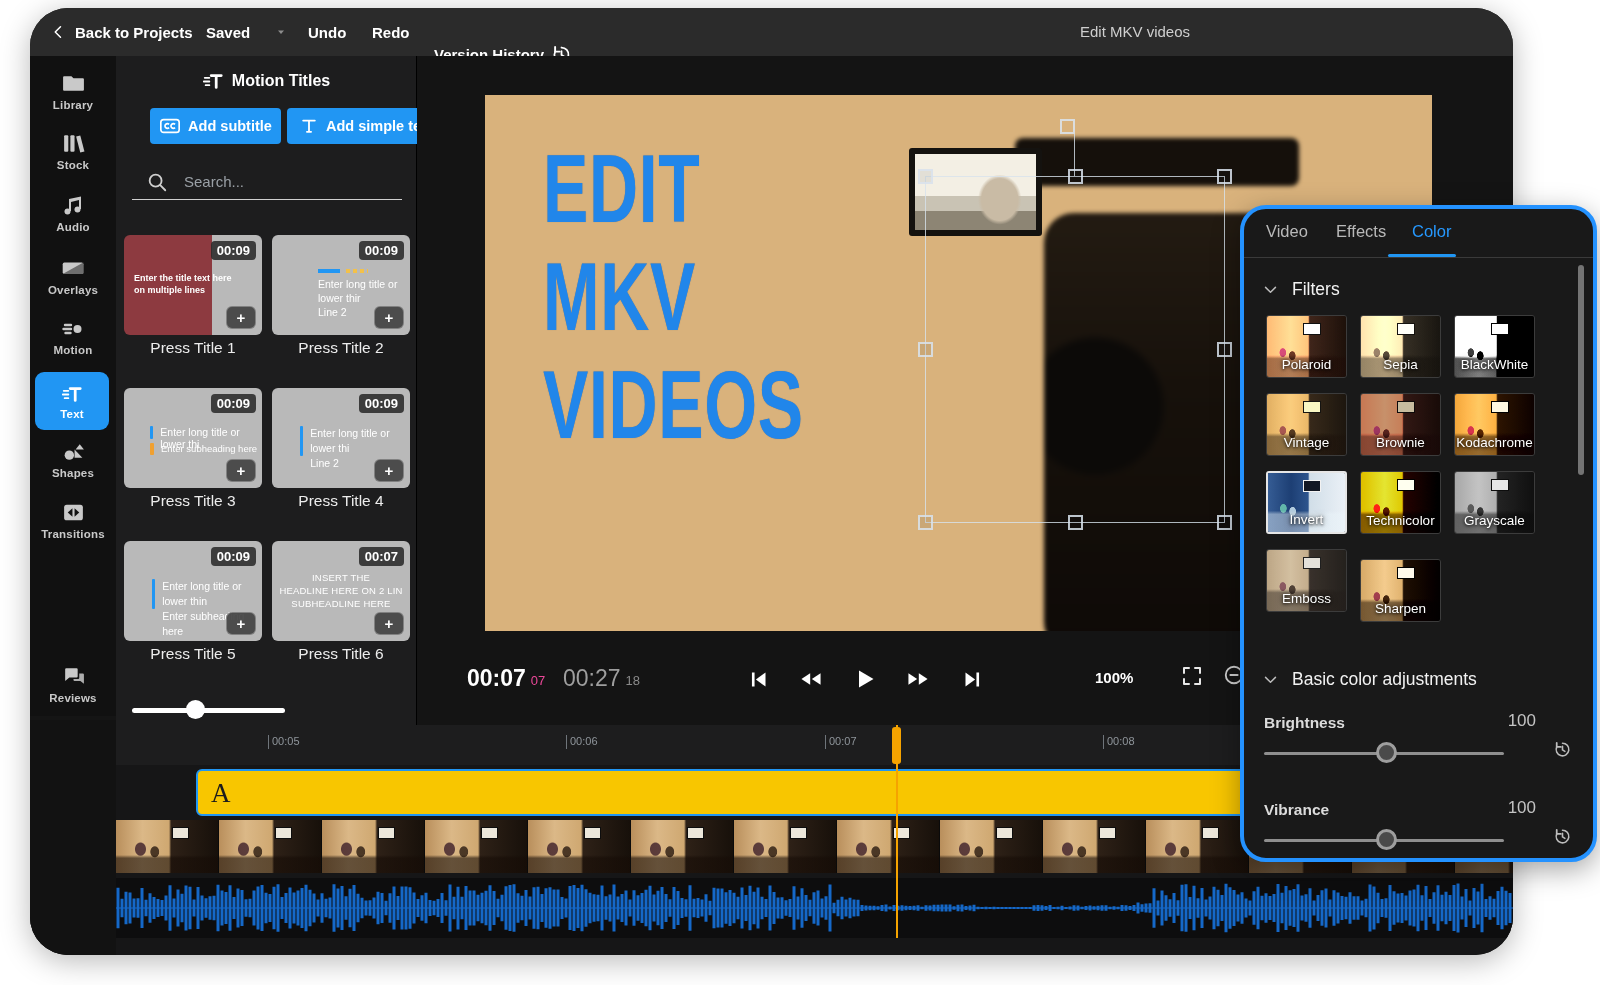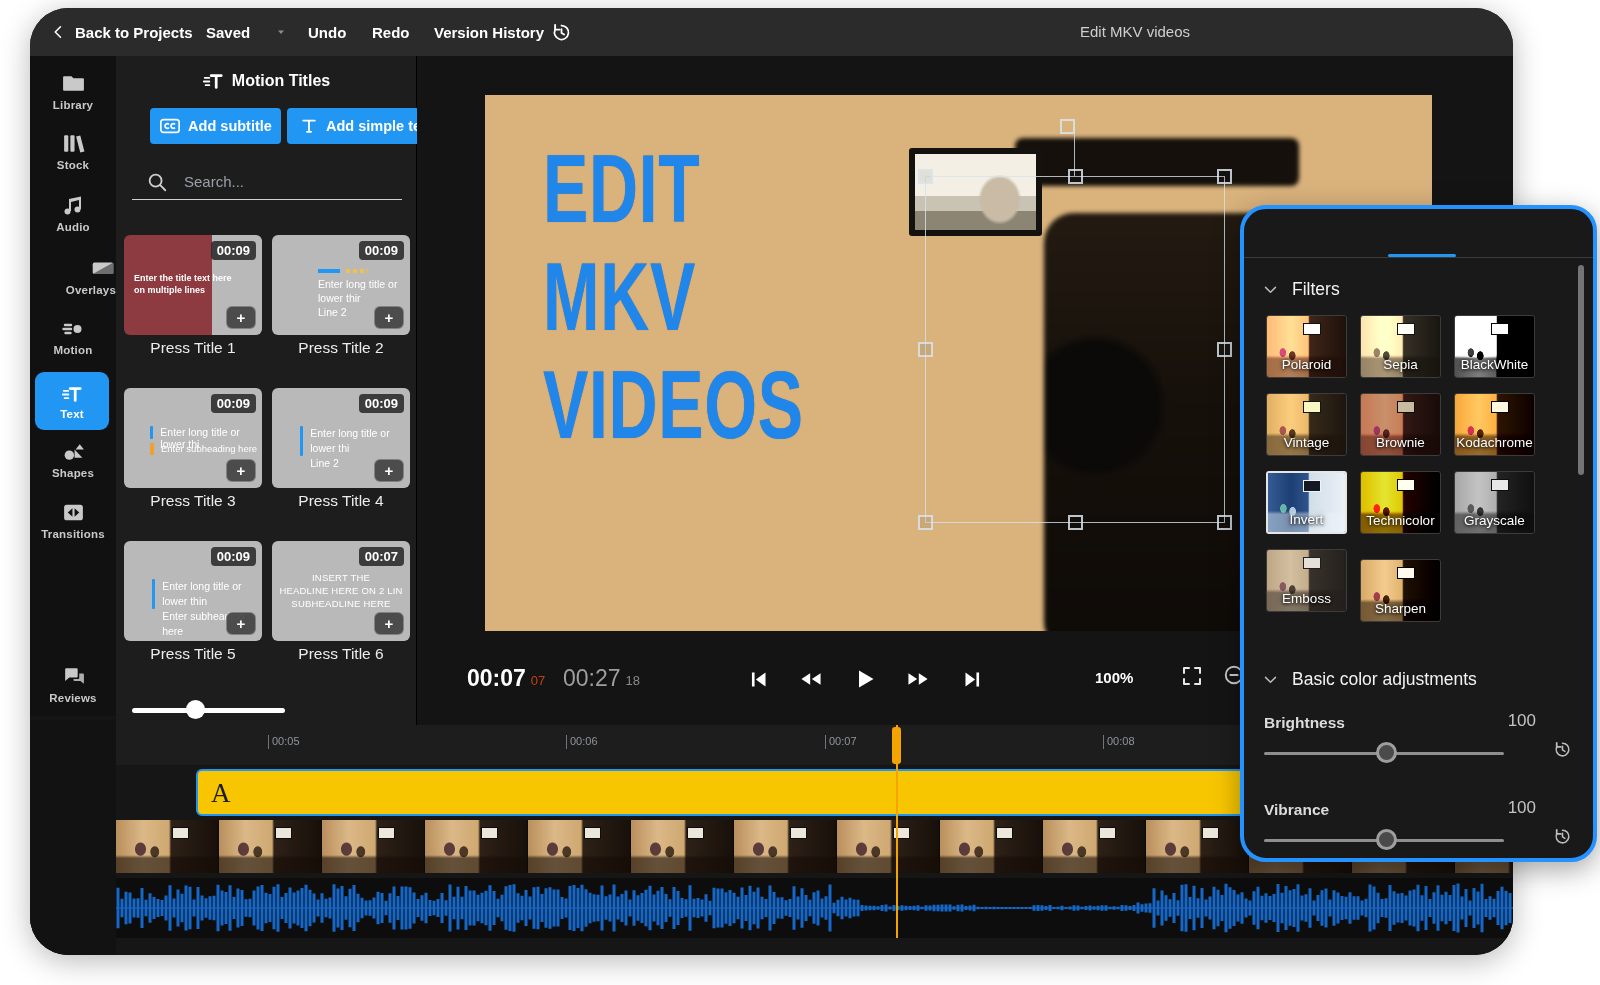--- a/index.html
+++ b/index.html
@@ -11,21 +11,21 @@
             border-radius:38px; overflow:hidden; box-shadow:0 6px 30px rgba(0,0,0,.28); }
 
   
   .topbar { position:absolute; left:0; top:0; width:100%; height:48px; background:#2b2b2b; }
   .topbar .item { position:absolute; top:0; height:48px; display:flex; align-items:center; gap:7px;
                   color:#fff; font-size:15px; font-weight:bold; cursor:default; }
   .tb-back{ left:20px; }
   .tb-saved{ left:176px; color:#8d8d8d; }
   .tb-undo{ left:278px; }
   .tb-redo{ left:342px; color:#757575; }
-  .tb-vh{ left:404px; }
+  .tb-vh{ left:404px;margin-top:22px; }
   .tb-title{ position:absolute; left:995px; width:220px; top:0; height:48px; line-height:48px;
              text-align:center; color:#cfcfcf; font-size:15px; }
   .icn{ display:inline-flex; align-items:center; justify-content:center; }
   .icn svg{ display:block; }
 
   
   .sidebar { position:absolute; left:0; top:48px; width:86px; height:660px; background:#111; }
   .side-item { position:absolute; left:0; width:86px; height:54px; display:flex; flex-direction:column;
                align-items:center; justify-content:center; gap:3px; color:#c9c9c9; cursor:pointer; }
   .side-item .lbl{ font-size:11.5px; font-weight:bold; letter-spacing:.2px; }
@@ -112,21 +112,21 @@
 
   .selbox{ position:absolute; left:508px; top:120px; width:300px; height:347px;
            border:1px solid rgba(215,226,236,.8); }
   .h{ position:absolute; width:15px; height:15px; border:2px solid rgba(218,228,238,.85); background:rgba(30,40,50,.08); }
   .rot-line{ position:absolute; left:657px; top:78px; width:1px; height:42px; background:rgba(215,226,236,.8); }
   .rot-h{ position:absolute; left:643px; top:63px; width:15px; height:15px; border:2px solid rgba(218,228,238,.85); }
 
   
   .controls{ position:absolute; left:387px; top:625px; width:1096px; height:92px; }
   .time{ position:absolute; top:32px; font-size:23px; color:#fff; font-weight:bold; }
-  .time small{ font-size:13px; font-weight:normal; color:#c2410c; margin-left:5px; vertical-align:1px; }
+  .time small{ font-size:13px; font-weight:normal; color:#ec4899; margin-left:5px; vertical-align:1px; }
   .t-cur{ left:50px; } .t-tot{ left:146px; color:#9e9e9e; font-weight:normal; }
   .t-tot small{ color:#8a8a8a; }
   .pc-btn{ position:absolute; top:28px; width:36px; height:36px; color:#fff; display:flex; align-items:center;
            justify-content:center; cursor:pointer; }
   .pc-skipstart{ left:323px; } .pc-rew{ left:376px; } .pc-play{ left:430px; } .pc-ffwd{ left:483px; } .pc-skipend{ left:537px; }
   .pc-zoom{ position:absolute; left:678px; top:36px; color:#fff; font-size:15px; font-weight:bold; }
   .pc-fs{ position:absolute; left:763px; top:31px; color:#e8e8e8; cursor:pointer; }
   .pc-zoomout{ position:absolute; left:806px; top:31px; color:#cfcfcf; cursor:pointer; }
 
   
@@ -248,21 +248,21 @@
         <div class="side-item" style="top: 130px;">
           <span class="icn">
             <svg width="24" height="24" viewBox="0 0 24 24" fill="currentColor">
               <path d="M8 5l12-2.5V15h-2V6L10 8v9H8z"></path>
               <circle cx="6.5" cy="17.5" r="3"></circle>
               <circle cx="16.5" cy="15.5" r="3"></circle>
             </svg>
           </span>
           <span class="lbl">Audio</span>
         </div>
-        <div class="side-item" style="top: 192px; align-items: flex-end;">
+        <div class="side-item" style="top: 192px;">
           <span class="icn">
             <svg width="26" height="26" viewBox="0 0 24 24">
               <rect x="2.5" y="7" width="19" height="10.5" rx="1.5" fill="currentColor"></rect>
               <path d="M2.5 17.5l19-10.5v10.5z" fill="#6e6e6e"></path>
             </svg>
           </span>
           <span class="lbl">Overlays</span>
         </div>
         <div class="side-item" style="top: 253px;">
           <span class="icn">
@@ -558,20 +558,25 @@
             <path d="M2 9.750408309602953V50.24959169039705M6 20.696632277800617V39.30336772219938M10 13.755340277128035V46.244659722871965M14 14.609965863617019V45.39003413638298M18 20.46312808546552V39.53687191453448M22 20.126715553300457V39.87328444669954M26 9.990554461854916V50.00944553814509M30 21.66211175395151V38.33788824604849M34 15.209597496271165V44.790402503728835M38 19.119672868750172V40.88032713124983M42 21.016784970417007V38.98321502958299M46 21.974001418624717V38.02599858137528M50 17.520490226737166V42.47950977326283M54 7.179637721913807V52.82036227808619M58 20.61033321122042V39.38966678877958M62 11.525461070047456V48.474538929952544M66 15.667881175698083V44.332118824301915M70 7.6228043614837055V52.3771956385163M74 8.823645282951013V51.17635471704899M78 21.593872684150412V38.40612731584959M82 9.090026152302627V50.90997384769737M86 17.623350470023347V42.37664952997665M90 20.354721267833433V39.64527873216657M94 18.317203148286993V41.68279685171301M98 17.815355960484858V42.18464403951514M102 6.674352069265602V53.3256479307344M106 12.54846520140444V47.45153479859556M110 14.10366477920057V45.89633522079943M114 7.17261712452548V52.82738287547452M118 18.918600938045945V41.08139906195406M122 10.383288690600487V49.61671130939951M126 12.050981146970358V47.94901885302964M130 21.25293165552562V38.74706834447438M134 20.751710362365472V39.24828963763453M138 12.488694226681488V47.51130577331851M142 8.5993187368279V51.4006812631721M146 7.020319843829547V52.97968015617045M150 14.646596652902428V45.35340334709757M154 16.047837159247663V43.95216284075234M158 8.674999223480821V51.325000776519175M162 6.185663099060562V53.81433690093944M166 18.962517079585865V41.037482920414135M170 14.95982490853754V45.04017509146246M174 9.604737846255624V50.395262153744376M178 14.501823871831526V45.498176128168474M182 12.525430505919388V47.47456949408061M186 10.029591258240107V49.9704087417599M190 6.7236996764475485V53.27630032355245M194 11.821442945478047V48.17855705452195M198 15.407580385376018V44.59241961462398M202 21.594194924847542V38.40580507515246M206 15.285576913684142V44.71442308631586M210 20.845815987683892V39.15418401231611M214 19.413425855752607V40.58657414424739M218 6.191019026761467V53.80898097323853M222 10.388164713808159V49.61183528619184M226 8.066321665954892V51.93367833404511M230 18.311403322728466V41.68859667727153M234 10.723759242075424V49.276240757924576M238 6.956405821024283V53.04359417897572M242 15.835136077779955V44.16486392222004M246 19.861158171323012V40.13884182867699M250 22.390446318839906V37.609553681160094M254 22.171810884859006V37.828189115140994M258 19.46282753410685V40.53717246589315M262 13.872364840020921V46.12763515997908M266 15.001448582406926V44.99855141759308M270 22.648341234710735V37.351658765289265M274 15.156103232648341V44.84389676735166M278 8.569796349446872V51.430203650553125M282 17.92404024386709V42.07595975613291M286 8.502779570709098V51.497220429290905M290 8.545028357108237V51.45497164289176M294 9.298452180616529V50.70154781938347M298 14.57037397436952V45.42962602563048M302 20.926234575857755V39.073765424142245M306 17.129949620258586V42.870050379741414M310 14.770209387867595V45.229790612132405M314 22.08485698717658V37.91514301282342M318 22.698818802628026V37.301181197371974M322 20.943298369059107V39.05670163094089M326 14.975743800876403V45.0242561991236M330 22.253854897491255V37.74614510250875M334 6.512435717012195V53.487564282987805M338 18.652505901970102V41.3474940980299M342 8.625001677865047V51.37499832213496M346 18.678378781431938V41.32162121856806M350 7.894430315646751V52.10556968435325M354 12.592622790500403V47.4073772094996M358 12.611583989596344V47.38841601040366M362 16.77772952638508V43.22227047361492M366 14.845596874918975V45.154403125081025M370 12.642151407849894V47.357848592150106M374 7.32809152014411V52.67190847985589M378 13.040066946264066V46.95993305373594M382 20.794797164931545V39.205202835068455M386 16.714496879527232V43.28550312047277M390 8.132738857150137V51.86726114284986M394 6.891430609534524V53.108569390465476M398 6.278161396874175V53.721838603125825M402 15.221704375283938V44.778295624716066M406 17.816768816598458V42.183231183401546M410 11.969381469012294V48.03061853098771M414 18.56597100192576V41.43402899807424M418 9.236941867131623V50.76305813286838M422 8.637129005954954V51.362870994045046M426 15.977001302573537V44.02299869742646M430 10.222898152813027V49.77710184718697M434 9.204659055518963V50.79534094448104M438 11.621644315699523V48.37835568430047M442 11.44821717882532V48.55178282117468M446 18.932787268614746V41.067212731385254M450 20.618485849963967V39.38151415003603M454 7.939465489817376V52.06053451018262M458 7.035843384249951V52.96415661575005M462 10.045411107950088V49.95458889204991M466 6.709886148169797V53.2901138518302M470 11.220161353692799V48.7798386463072M474 14.648730259521196V45.351269740478806M478 16.264717025308755V43.735282974691245M482 16.829533370338613V43.17046662966139M486 7.450191254761826V52.549808745238174M490 18.282037229728772V41.71796277027123M494 16.617871906333747V43.38212809366625M498 6.401339269706948V53.59866073029305M502 18.578352200858237V41.421647799141766M506 16.09466418403739V43.90533581596261M510 12.472615422899601V47.5273845771004M514 21.4164174717695V38.5835825282305M518 12.323445269680349V47.67655473031965M522 17.143930484886397V42.8560695151136M526 14.877485509437157V45.12251449056284M530 11.644276965848665V48.35572303415134M534 7.817084768982696V52.182915231017304M538 16.390259527303044V43.609740472696956M542 12.822478649009309V47.17752135099069M546 9.00813947885408V50.991860521145924M550 15.990803535844494V44.00919646415551M554 21.212877699476664V38.787122300523336M558 9.11762101765169V50.882378982348314M562 13.122423805752945V46.877576194247055M566 20.047711623138994V39.952288376861006M570 21.352559833243507V38.647440166756496M574 7.139718081538213V52.86028191846179M578 20.75775843094135V39.24224156905865M582 19.89696731674514V40.10303268325486M586 21.53928854836477V38.460711451635234M590 16.310716247858654V43.68928375214135M594 22.778264830903147V37.22173516909685M598 9.829706745426751V50.17029325457325M602 10.569959613857275V49.43004038614272M606 10.44491622787142V49.55508377212858M610 14.312268355997512V45.68773164400249M614 12.040467661478907V47.95953233852109M618 14.869287421729707V45.13071257827029M622 18.64531845536351V41.35468154463649M626 9.47933918531967V50.520660814680326M630 16.973486313838485V43.026513686161515M634 7.738385151688632V52.26161484831137M638 13.838777777770812V46.161222222229185M642 9.4482978160489V50.5517021839511M646 18.74954007650027V41.25045992349973M650 21.028001354802925V38.971998645197075M654 7.409896145114093V52.59010385488591M658 13.901090660379268V46.09890933962073M662 19.51474072918869V40.48525927081131M666 19.129535273694813V40.87046472630519M670 22.279753541295516V37.72024645870449M674 21.073483185457853V38.92651681454215M678 8.222812378152682V51.77718762184732M682 18.51666216028022V41.48333783971978M686 10.351368298128946V49.648631701871054M690 17.118883917243338V42.88111608275666M694 21.74073747375747V38.25926252624253M698 14.156782217255913V45.84321778274409M702 12.449915702417197V47.5500842975828M706 20.50135769389906V39.49864230610094M710 18.36028725740756V41.63971274259244M714 6.58869557383715V53.41130442616285M718 24.78893920865521V35.21106079134479M722 21.704411054317898V38.2955889456821M726 18.64203245484525V41.35796754515475M730 21.45266503140905V38.547334968590945M734 19.85340153432098V40.14659846567902M738 21.610891274482903V38.3891087255171M742 21.69526908250093V38.30473091749907M746 26.87967271208594V33.12032728791406M750 27.42385311523109V32.57614688476891M754 27.760403276478637V32.23959672352136M758 27.71671848387428V32.28328151612572M762 28.291864504683502V31.708135495316498M766 26.970726900929474V33.02927309907052M770 26.43002057394694V33.56997942605306M774 28.55673219337997V31.44326780662003M778 27.09340184129539V32.90659815870461M782 27.67151955228293V32.32848044771707M786 27.259412997244304V32.740587002755696M790 27.74591762961677V32.25408237038323M794 27.93758590717963V32.06241409282037M798 27.852829562159865V32.14717043784013M802 27.201668321076678V32.79833167892332M806 28.745293673375176V31.254706326624824M810 27.16770817689775V32.832291823102246M814 27.486875469308057V32.51312453069195M818 26.677824943991116V33.32217505600889M822 26.76669626212804V33.233303737871964M826 26.419352032740687V33.58064796725931M830 26.481083256489814V33.51891674351018M834 26.538144042400738V33.46185595759926M838 28.364465496965416V31.635534503034584M842 26.711657194197876V33.288342805802124M846 26.55718976764192V33.442810232358084M850 27.933297547256167V32.06670245274383M854 27.570399263112485V32.429600736887515M858 26.804775342118955V33.19522465788104M862 28.838806193645905V31.161193806354095M866 29V31M870 28.822376973674444V31.177623026325556M874 29V31M878 28.749679817775686V31.250320182224314M882 29V31M886 29V31M890 29V31M894 29V31M898 29V31M902 29V31M906 29V31M910 29V31M914 29V31M918 27.211835303990753V32.78816469600925M922 27.06138519199833V32.938614808001674M926 27.34889727732382V32.65110272267618M930 27.958554855670112V32.04144514432989M934 26.995657898630366V33.00434210136964M938 29V31M942 28.658320239802794V31.341679760197206M946 27.67009492291458V32.32990507708542M950 29V31M954 28.419643482193003V31.580356517806997M958 27.250640546829846V32.74935945317015M962 27.526107446005103V32.4738925539949M966 28.75320049819359V31.24679950180641M970 28.00553524820486V31.99446475179514M974 27.493451130976275V32.506548869023725M978 28.149702120469154V31.850297879530846M982 27.70584839150141V32.294151608498595M986 27.286542574376277V32.71345742562372M990 27.135877432169394V32.864122567830606M994 28.85142202730215V31.14857797269785M998 28.305564005775466V31.694435994224534M1002 28.742390153532398V31.257609846467602M1006 26.998518347843486V33.001481652156514M1010 27.12752655917962V32.87247344082038M1014 28.110562128432154V31.889437871567846M1018 27.036157644555498V32.963842355444505M1022 24.492107997952264V35.50789200204774M1026 26.230448964334066V33.769551035665934M1030 25.612591276409656V34.38740872359034M1034 25.177558516971004V34.822441483028996M1038 10.243950012114272V49.75604998788573M1042 22.572767080138075V37.42723291986192M1046 12.611400609753183V47.38859939024682M1050 17.266319989540353V42.73368001045965M1054 21.33739284114388V38.66260715885612M1058 15.021053194438066V44.97894680556193M1062 22.201431408415445V37.798568591584555M1066 6.731845562709168V53.26815443729083M1070 6.145518082950641V53.854481917049355M1074 18.948938749315005V41.051061250684995M1078 7.869401782604871V52.13059821739513M1082 20.139964684715306V39.86003531528469M1086 9.969149021141277V50.03085097885872M1090 21.519922277703593V38.48007772229641M1094 18.3863966306996V41.6136033693004M1098 8.817378001049075V51.18262199895092M1102 11.747942066831712V48.25205793316829M1106 16.97398887750068V43.02601112249932M1110 5.855948200423086V54.144051799576914M1114 9.311580651599943V50.68841934840006M1118 12.051756032042977V47.948243967957026M1122 16.448142369806085V43.551857630193915M1126 14.201605979231756V45.79839402076824M1130 20.54949916062047V39.45050083937953M1134 22.456762309817094V37.543237690182906M1138 13.245422554622255V46.75457744537775M1142 8.823326743400742V51.17667325659926M1146 17.648686968050317V42.35131303194969M1150 15.233417862483691V44.76658213751631M1154 18.003913653068743V41.99608634693126M1158 15.996415833045905V44.0035841669541M1162 5.971956077344441V54.028043922655556M1166 14.631200977139088V45.36879902286091M1170 8.02047029125837V51.97952970874163M1174 12.274842033964742V47.725157966035255M1178 11.078153626648092V48.92184637335191M1182 6.177543909612577V53.82245609038742M1186 17.3827668107472V42.6172331892528M1190 16.137819612467354V43.862180387532646M1194 10.267283364604445V49.732716635395555M1198 22.534013655732707V37.46598634426729M1202 16.988196531601098V43.0118034683989M1206 12.292478822561236V47.707521177438764M1210 10.59729562834007V49.40270437165993M1214 21.509443164117364V38.490556835882636M1218 12.142469630269773V47.85753036973023M1222 14.539621510404617V45.460378489595385M1226 18.114996357488273V41.88500364251173M1230 18.83439438224632V41.165605617753684M1234 14.31034138108924V45.68965861891076M1238 18.374209062955778V41.62579093704422M1242 18.244128002390063V41.75587199760994M1246 22.509237356057746V37.490762643942254M1250 20.783186513924885V39.21681348607511M1254 6.621337625277306V53.378662374722694M1258 8.418629745195652V51.58137025480435M1262 14.772061157287027V45.22793884271297M1266 20.93362997353161V39.06637002646839M1270 20.268692189489794V39.7313078105102M1274 6.912209783767494V53.087790216232506M1278 13.330264849437992V46.669735150562005M1282 15.384262150026553V44.61573784997345M1286 14.89548602692048V45.10451397307952M1290 17.486271487094783V42.51372851290522M1294 12.525882134385757V47.47411786561425M1298 11.37705166581651V48.62294833418349M1302 6.863876734258341V53.13612326574166M1306 17.183501020783307V42.81649897921669M1310 8.106367758694397V51.8936322413056M1314 20.986372281252663V39.01362771874734M1318 14.263027390965581V45.73697260903442M1322 7.151985331414835V52.848014668585165M1326 16.79733015768943V43.20266984231057M1330 13.868972058021175V46.13102794197883M1334 17.03230469411763V42.96769530588237M1338 6.950435953241051V53.049564046758945M1342 5.557821797632769V54.44217820236723M1346 18.485178048473863V41.51482195152614M1350 11.05057954200711V48.949420457992886M1354 22.495843868753873V37.50415613124613M1358 9.928894420305006V50.07110557969499M1362 13.39862356702099V46.60137643297901M1366 5.651719322371175V54.34828067762882M1370 20.906557874129597V39.0934421258704M1374 18.133282170415423V41.86671782958457M1378 20.732916128861653V39.26708387113835M1382 13.06643990378485V46.933560096215146M1386 8.75277831238309V51.247221687616914M1390 12.680312451341162V47.319687548658834M1394 15.086016301694182V44.91398369830582" stroke="#1568c8" stroke-width="3" fill="none"></path>
             <rect x="0" y="29" width="1397" height="2" fill="#1568c8" opacity=".55"></rect>
           </svg>
       </div>
       <div class="playhead-line"></div>
       <div class="playhead-cap"></div>
     </div>
   </div>
 
   <div class="cpanel">
+    <div class="cp-tabs" id="cpTabs">
+        <div class="cp-tab cp-tab-video">Video</div>
+        <div class="cp-tab cp-tab-effects">Effects</div>
+        <div class="cp-tab cp-tab-color active">Color</div>
+      </div>
     <div class="cp-underline"></div>
     <div class="cp-div"></div>
     <div class="cp-sec cp-sec-filters">
       <span class="icn" style="color:#bdbdbd;">
           <svg width="17" height="17" viewBox="0 0 24 24" fill="none" stroke="currentColor" stroke-width="2" stroke-linecap="round" stroke-linejoin="round">
             <path d="M5 9l7 7 7-7"></path>
           </svg>
         </span>
       <span>Filters</span>
     </div>

